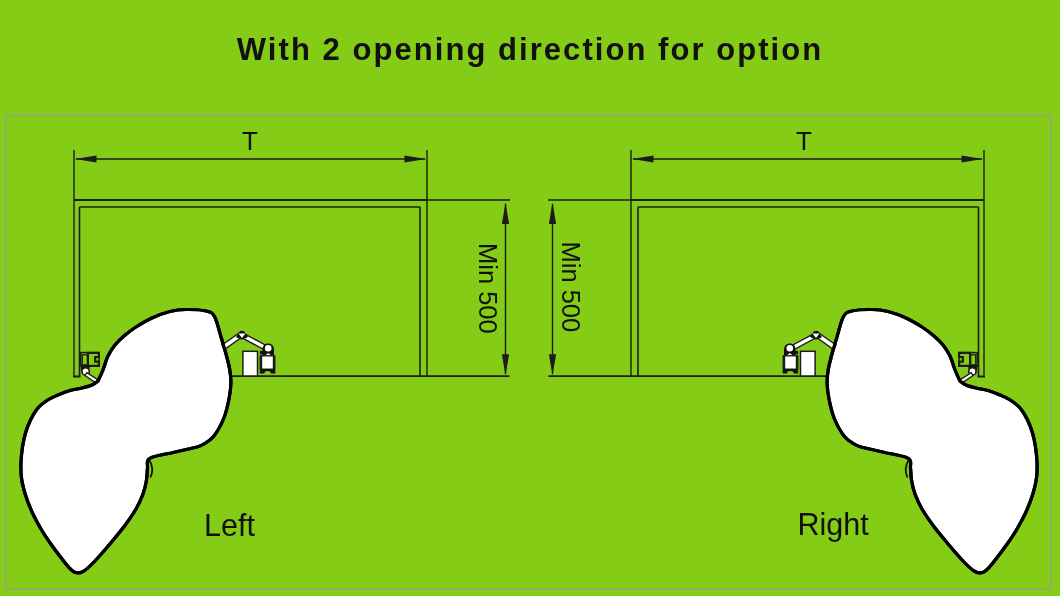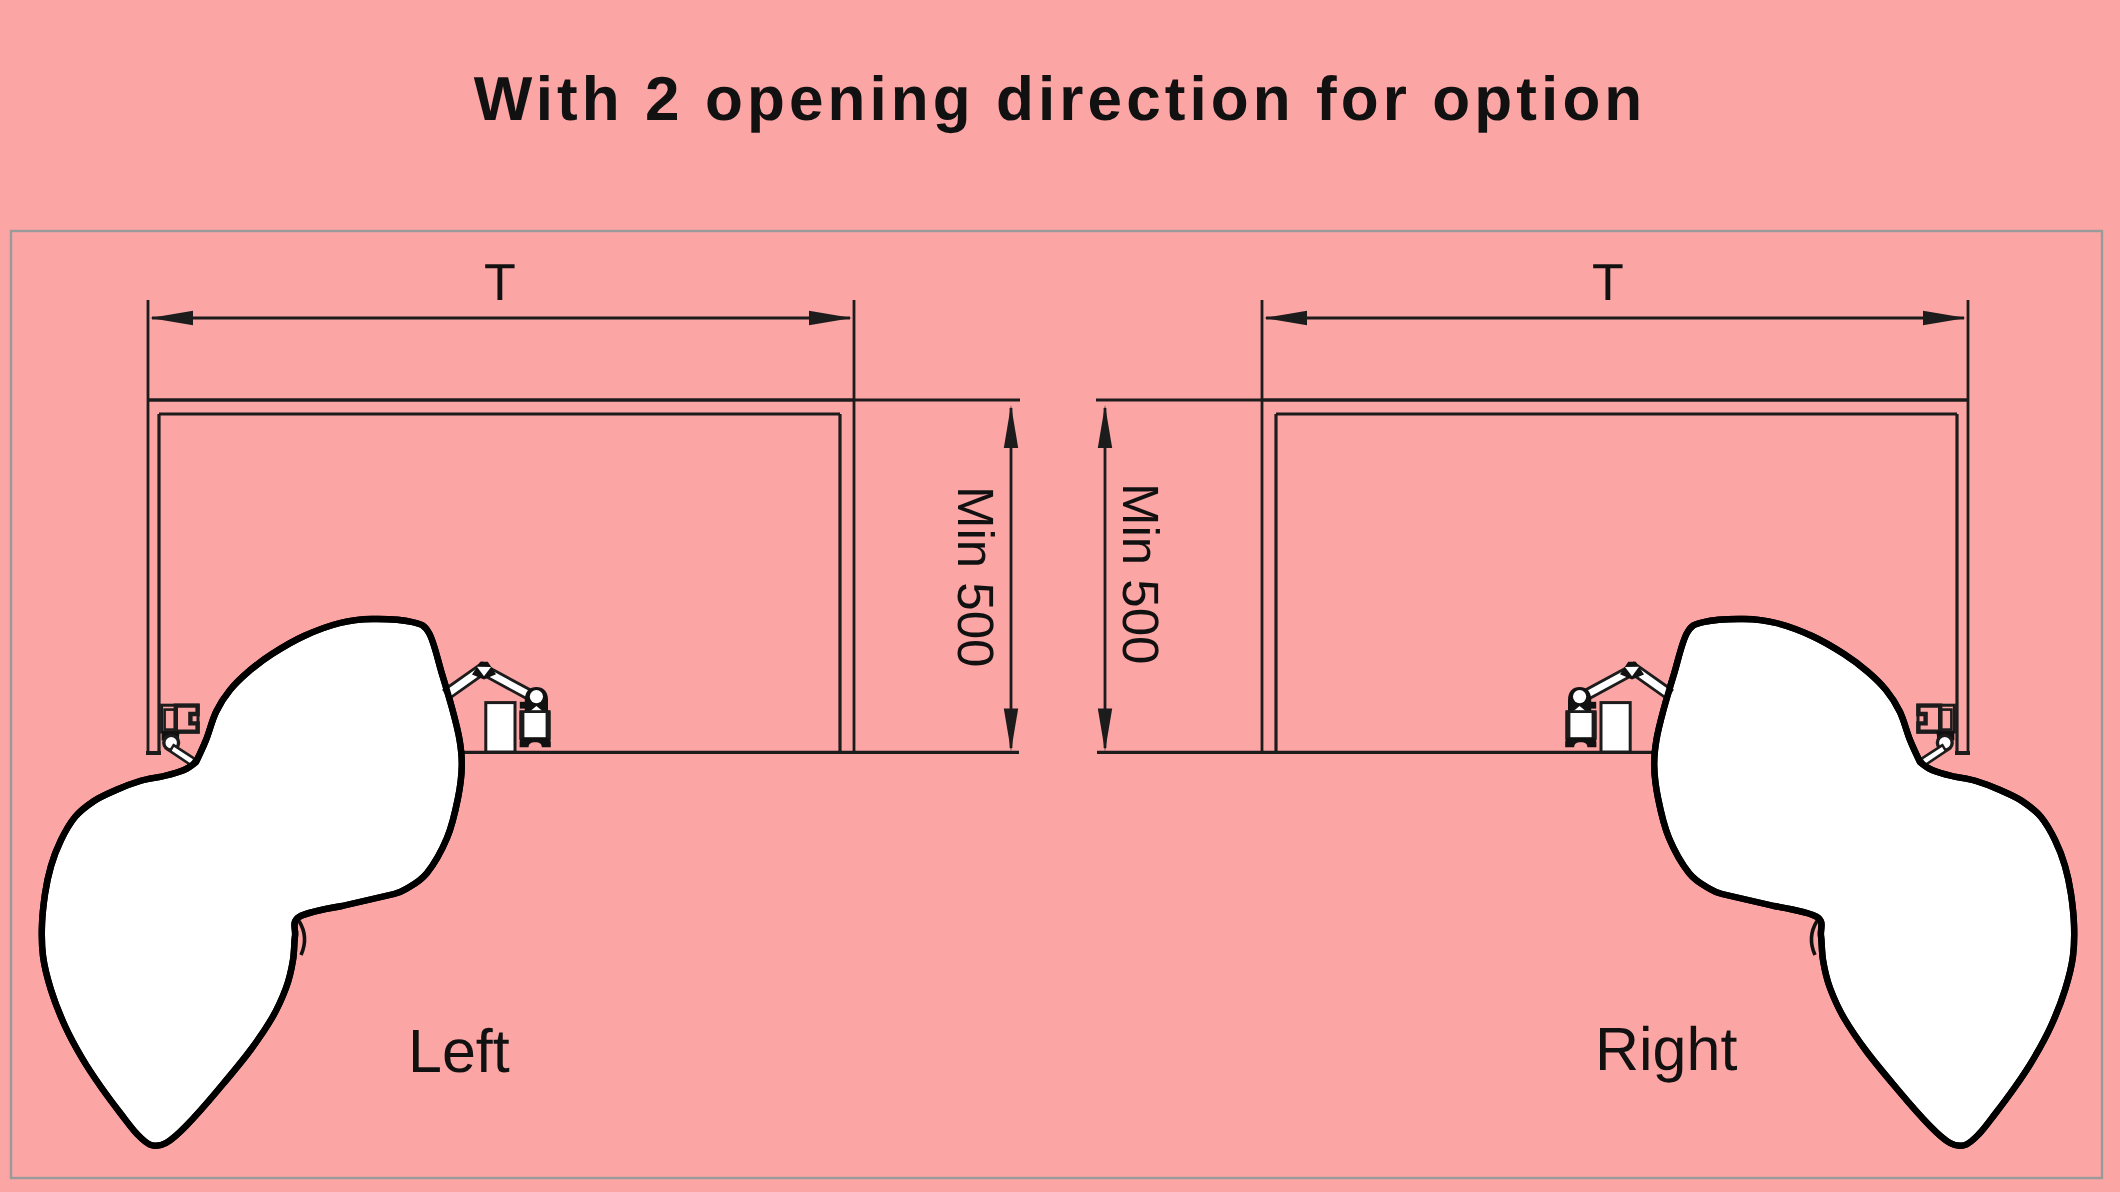--- a/index.html
+++ b/index.html
@@ -1,16 +1,16 @@
 <!DOCTYPE html>
 <html><head>
 <meta charset="utf-8">
 <style>
   html,body { margin:0; padding:0; background:#ffffff; }
-  .page { position:relative; width:1060px; height:596px; background:#fca5a5;
+  .page { position:relative; width:1060px; height:596px; background:#84cc16;
           font-family:"Liberation Sans", sans-serif; }
   svg { display:block; }
 </style>
 </head>
 <body>
 <div class="page">
 <svg width="1060" height="596" viewBox="0 0 1060 596">
 <defs>
 
 <g id="diag" fill="none" stroke="#1c1c1c">

